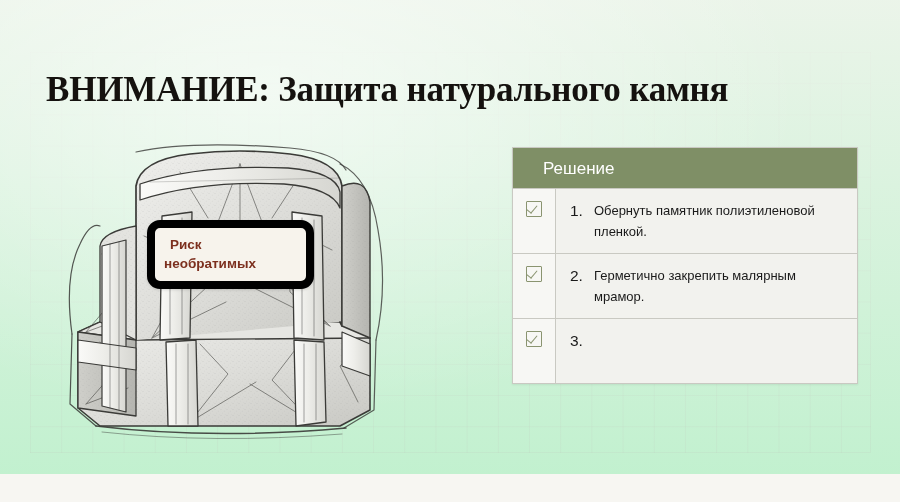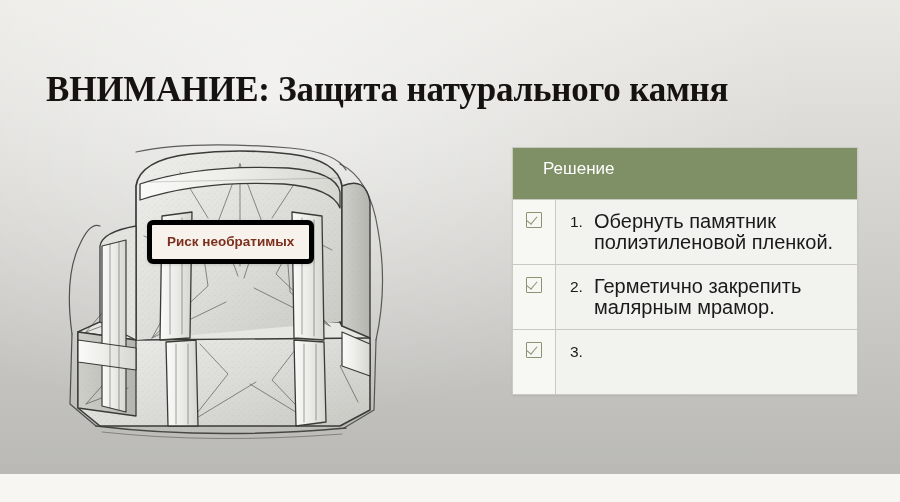--- a/index.html
+++ b/index.html
@@ -10,21 +10,21 @@
     width: 900px;
     height: 502px;
     overflow: hidden;
     background: #F7F6F2;
     font-family: "Liberation Sans", sans-serif;
   }
   #slide {
     position: relative;
     width: 900px;
     height: 474px;
-    background: #737373;
+    background: #86efac;
     overflow: hidden;
   }
   
   #grid {
     position: absolute;
     left: 30px;
     top: 52px;
     width: 840px;
     height: 400px;
     background-image:
@@ -71,22 +71,22 @@
 
   
   #callout {
     position: absolute;
     left: 147px;
     top: 220px;
     width: 167px;
     box-sizing: border-box;
     padding: 7px 9px 8px 9px;
     background: #F7F3EC;
-    border: 5px solid #000000;
-    border-radius: 6px;
+    border: 8px solid #000000;
+    border-radius: 13px;
     box-shadow: 0 1px 3px rgba(0,0,0,0.13);
   }
   #callout .ctext {
     font-family: "Liberation Sans", sans-serif;
     font-weight: bold;
     font-size: 13.5px;
     line-height: 19px;
     color: #7C2F1E;
     text-indent: 6px;
   }
@@ -100,21 +100,21 @@
     box-sizing: border-box;
     border: 1px solid #C9C9C2;
     box-shadow: 0 1px 2px rgba(0,0,0,0.07);
     background: #F2F2EE;
   }
   #table .thead {
     background: #7F8F66;
     color: #FFFFFF;
     font-size: 17px;
     line-height: 20px;
-    padding: 11px 0 20px 30px;
+    padding: 11px 0 9px 30px;
     font-family: "Liberation Sans", sans-serif;
   }
   #table .trow {
     display: flex;
     align-items: stretch;
     border-top: 1px solid #C9C9C2;
     min-height: 64px;
   }
   #table .trow:first-of-type { border-top: none; }
   #table .cb-cell {
@@ -152,21 +152,21 @@
     padding: 11px 10px 11px 14px;
   }
   #table .num {
     flex: 0 0 24px;
     font-size: 15.5px;
     line-height: 21px;
     color: #1A1A1A;
   }
   #table .body {
     flex: 1 1 auto;
-    font-size: 20px;
+    font-size: 13px;
     line-height: 21px;
     color: #1A1A1A;
   }
 </style>
 </head>
 <body>
 
 <div id="slide">
 
   <div id="grid"></div>

